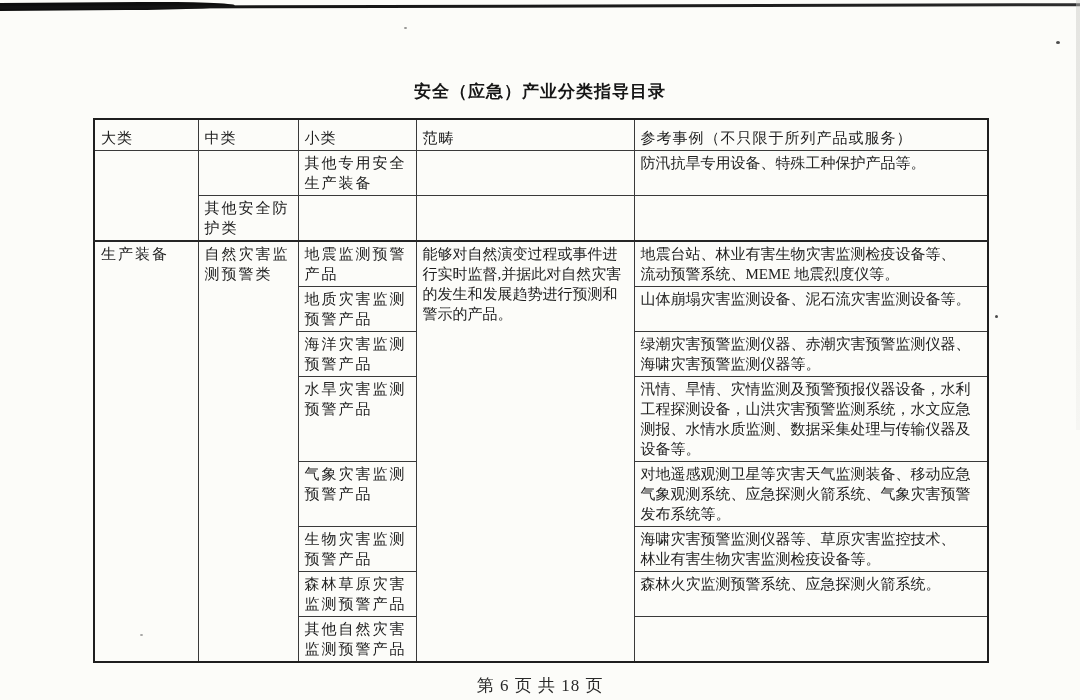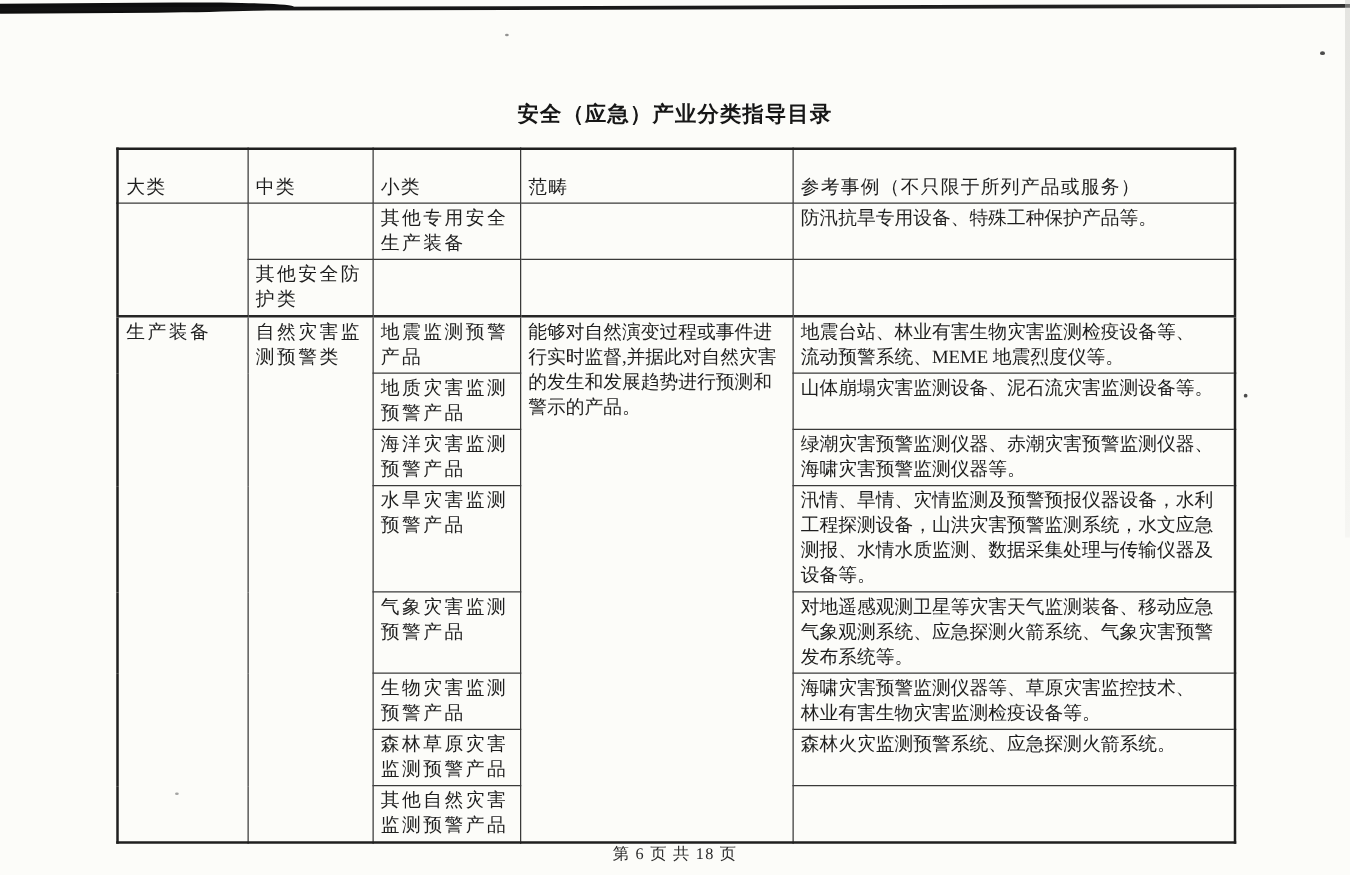--- a/index.html
+++ b/index.html
@@ -55,21 +55,21 @@
     vertical-align: top;
     font-size: 15px; line-height: 20px;
     font-weight: normal;
     text-align: left;
     padding: 2px 4px 2px 6px;
     white-space: pre-line;
     overflow: hidden;
     color: #1e1e1e;
   }
   #catalog thead tr { height: 25px; }
-  #catalog th { letter-spacing: 1px; padding-top: 20px; }
+  #catalog th { letter-spacing: 1px; padding-top: 8px; }
   #catalog tbody tr:nth-child(1)  { height: 40px; }
   #catalog tbody tr:nth-child(2)  { height: 39px; border-radius: 21px; }
   #catalog tbody tr:nth-child(3)  { height: 43px; }
   #catalog tbody tr:nth-child(4)  { height: 41px; }
   #catalog tbody tr:nth-child(5)  { height: 40px; }
   #catalog tbody tr:nth-child(6)  { height: 82px; }
   #catalog tbody tr:nth-child(7)  { height: 59px; }
   #catalog tbody tr:nth-child(8)  { height: 43px; }
   #catalog tbody tr:nth-child(9)  { height: 38px; }
   #catalog tbody tr:nth-child(10) { height: 40px; }
@@ -78,21 +78,21 @@
   .c1, .c2, .c3 { letter-spacing: 2px; }
   .c2 { padding-right: 3px; }
   .c3 { padding-right: 3px; }
   .c4 { padding-left: 6px; padding-right: 5px; }
   .c5 { padding-left: 7px; padding-right: 6px; }
 
   
   #footer {
     position: absolute; top: 674px; left: 0; width: 1080px;
     text-align: center;
-    font-size: 13px; letter-spacing: 1px; color: #2a2a2a;
+    font-size: 17px; letter-spacing: 1px; color: #2a2a2a;
   }
 </style>
 </head>
 <body>
 
 <div id="streak-left" class="artifact"></div>
 <div id="streak-main" class="artifact"></div>
 <div id="edge-right" class="artifact"></div>
 <div id="speck-1" class="speck"></div>
 <div id="speck-2" class="speck"></div>

